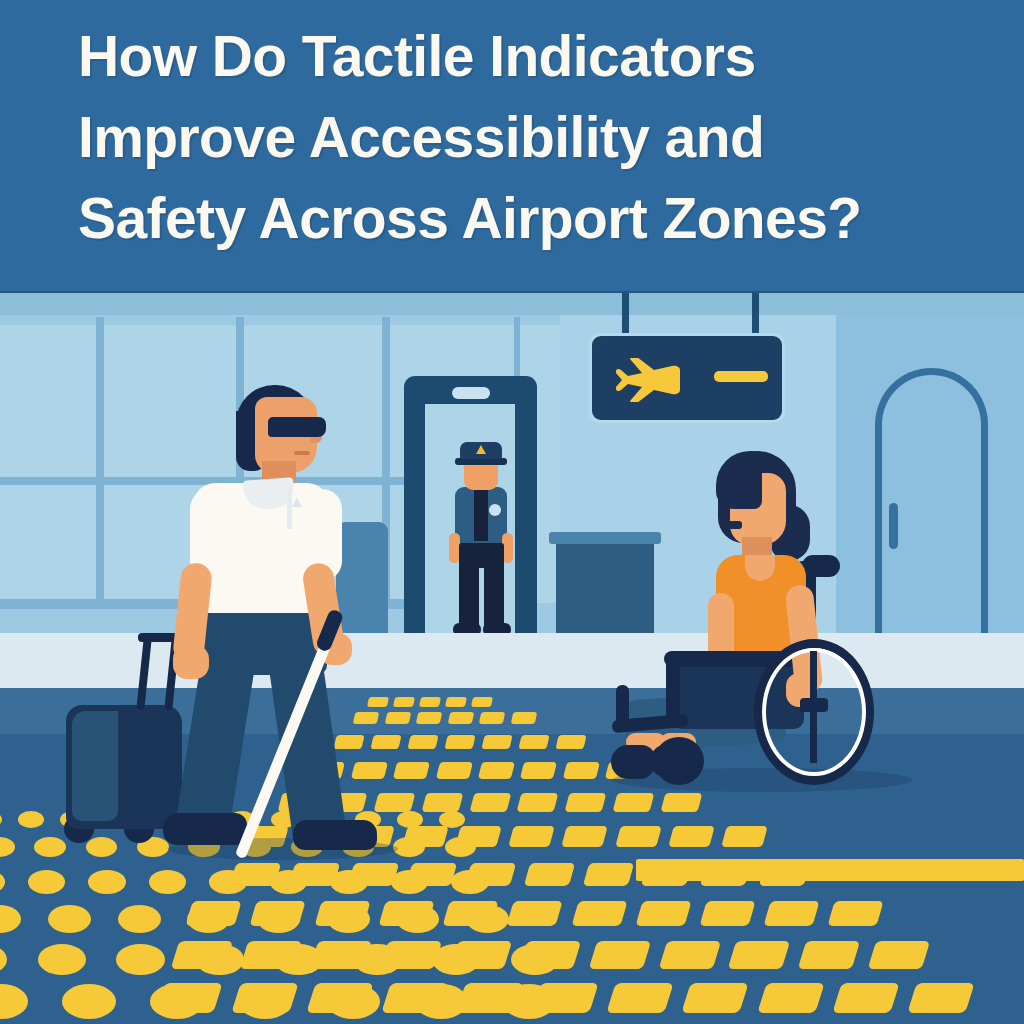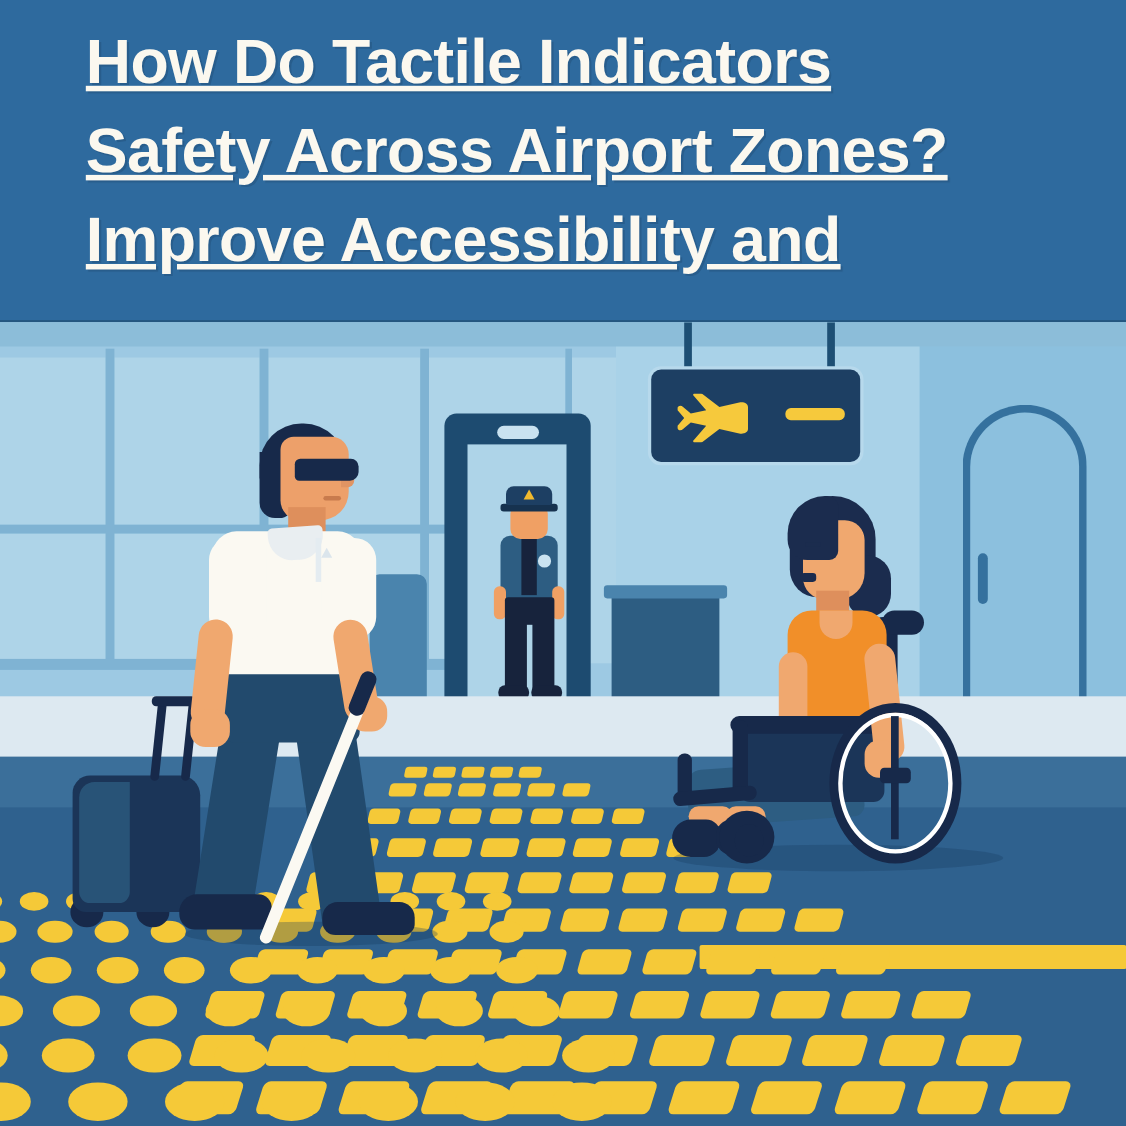--- a/index.html
+++ b/index.html
@@ -5,21 +5,21 @@
   html,body{margin:0;padding:0;background:#ffffff;}
   body{font-family:"Liberation Sans",sans-serif;}
   #page{position:relative;width:1024px;height:1024px;overflow:hidden;background:#2e6a9e;}
 
   
   #header{position:absolute;left:0;top:0;width:1024px;height:293px;background:#2e6a9e;}
   #header:after{content:"";position:absolute;left:0;bottom:0;width:100%;height:2px;background:#24567f;}
   #title{position:absolute;left:78px;top:16px;width:930px;
          color:#fbf8ef;font-weight:bold;font-size:57px;line-height:81px;
          letter-spacing:-0.6px;text-shadow:2px 2px 0 rgba(25,60,95,.28);}
-  #title .ln{display:block;white-space:nowrap;text-decoration:underline;}
+  #title .ln{display:block;white-space:nowrap;}
 
   
   #scene{position:absolute;left:0;top:293px;width:1024px;height:731px;overflow:hidden;background:#9dc9e3;}
 
   
   .wall-back{position:absolute;left:0;top:0;width:1024px;height:352px;background:#9dc9e3;}
   .wall-right{position:absolute;left:836px;top:8px;width:188px;height:344px;background:#8cc0de;}
   .wall-mid{position:absolute;left:560px;top:8px;width:290px;height:344px;background:#a9d2e8;}
   .wall-strip{position:absolute;left:0;top:0;width:1024px;height:22px;background:#8cbdd9;}
 
@@ -156,22 +156,22 @@
   .ystripe{position:absolute;left:636px;top:566px;width:388px;height:22px;background:#f5c938;border-radius:2px;}
 </style>
 </head>
 <body>
 
 <div id="page">
 
   <div id="header">
     <div id="title">
       <span class="ln">How Do Tactile Indicators</span>
+      <span class="ln">Improve Accessibility and</span>
       <span class="ln">Safety Across Airport Zones?</span>
-      <span class="ln">Improve Accessibility and</span>
     </div>
   </div>
 
   <div id="scene">
 
     <div class="wall-back"></div>
     <div class="wall-mid"></div>
     <div class="wall-right"></div>
     <div class="wall-strip"></div>
 

